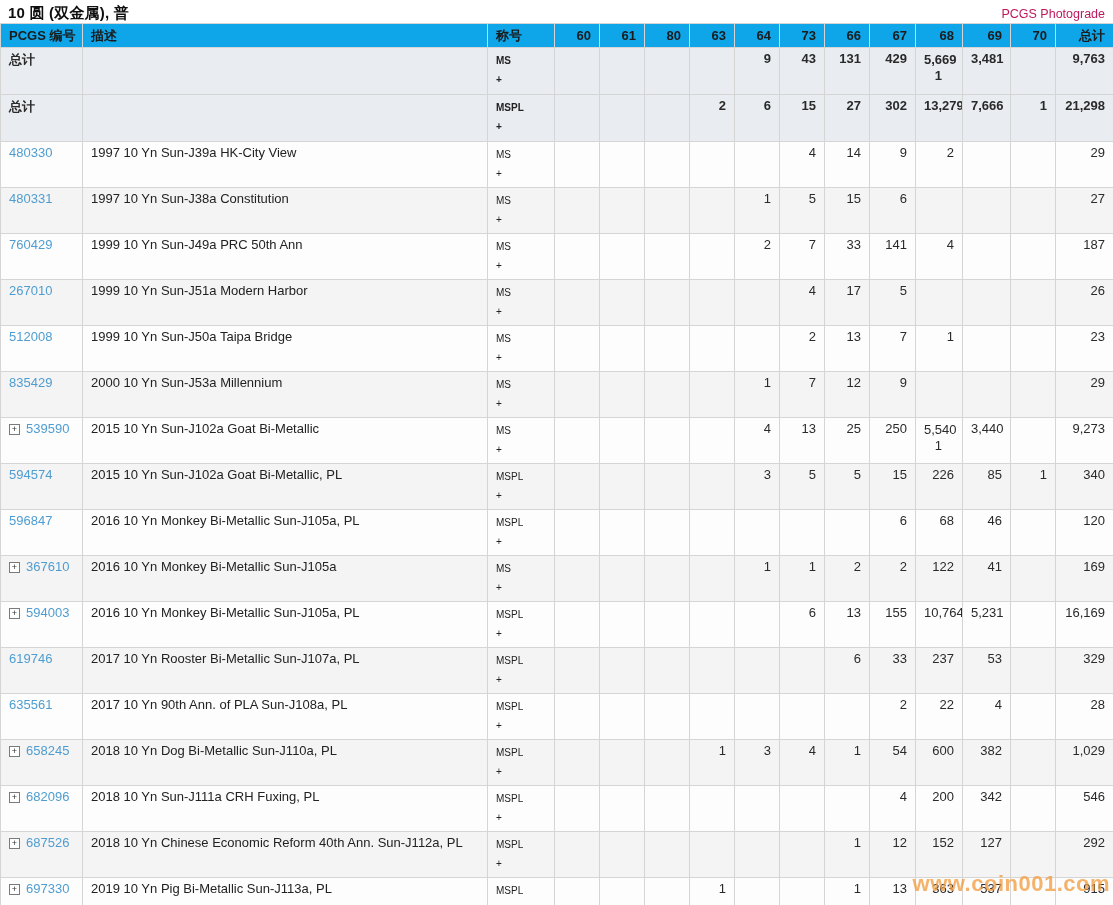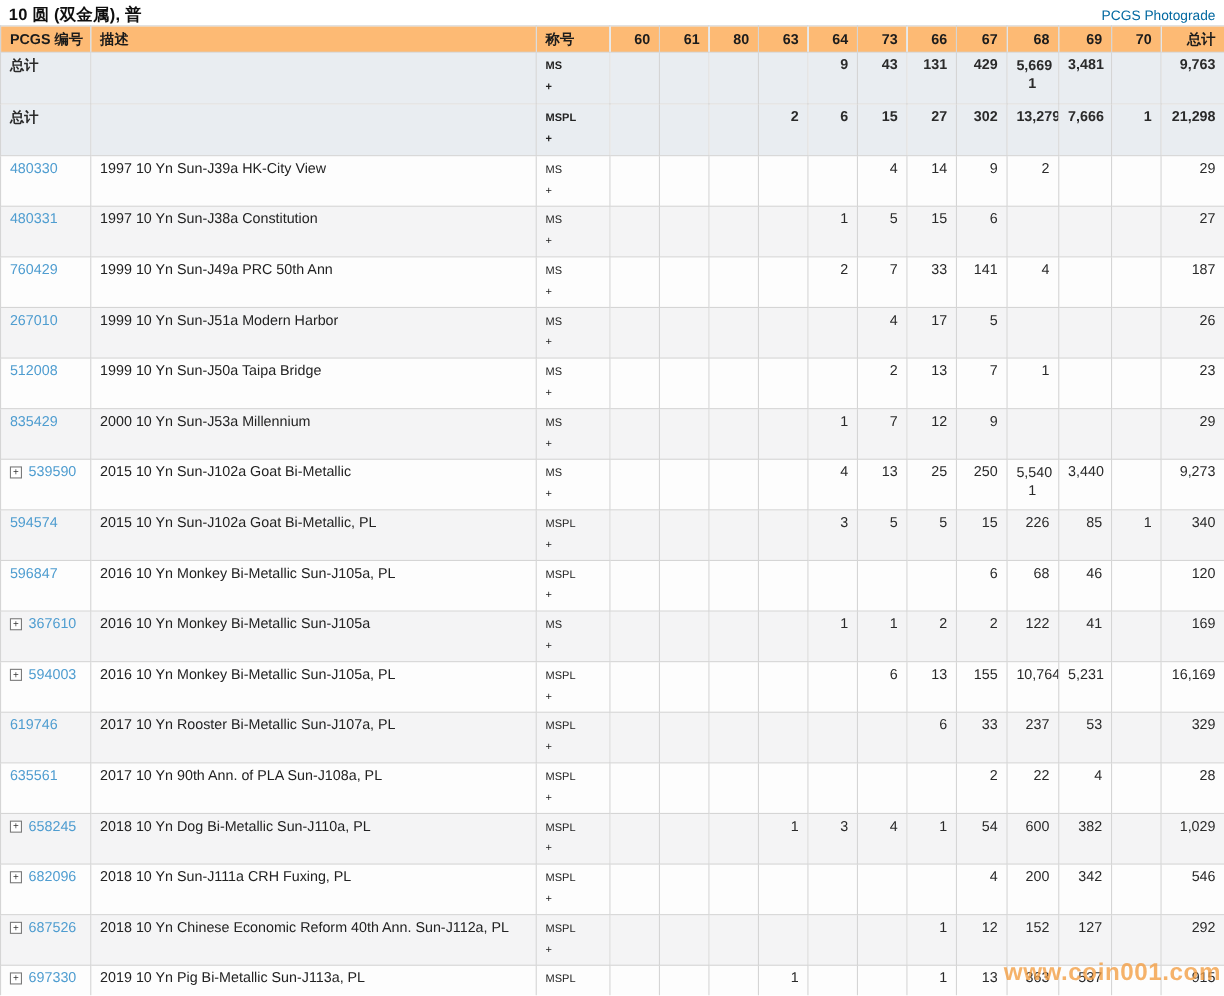--- a/index.html
+++ b/index.html
@@ -1,22 +1,22 @@
 <!DOCTYPE html>
 <html><head>
 <meta charset="utf-8">
 <style>
   html,body{margin:0;padding:0;background:#fff;font-family:"Liberation Sans",sans-serif;color:#222;}
   .page{position:relative;width:1113px;height:905px;overflow:hidden;background:#fff;}
   .topbar{display:flex;justify-content:space-between;align-items:center;padding:4px 8px 0 8px;height:23px;box-sizing:border-box;}
   .title{font-size:15px;font-weight:bold;color:#0f0f0f;letter-spacing:.2px;}
-  .pg-link{font-size:12.5px;color:#0369a1;text-decoration:none;cursor:pointer;}
+  .pg-link{font-size:12.5px;color:#be185d;text-decoration:none;cursor:pointer;}
   table{border-collapse:collapse;table-layout:fixed;width:1113px;font-size:13px;}
   th,td{border:1px solid #d5d5d5;padding:3px 8px;vertical-align:top;overflow:hidden;white-space:nowrap;box-sizing:content-box;}
-  thead th{font-weight:700;color:#1b1b1b;text-align:right;height:17px;line-height:17px;background:#fdba74;}
+  thead th{font-weight:700;color:#1b1b1b;text-align:right;height:17px;line-height:17px;background:#0ea5e9;}
   thead th.left{text-align:left;}
   tr.summary{background:#e9edf1;font-weight:700;}
   tr.summary td{height:40px;}
   tr.data td{height:39px;}
   tr.gray{background:#f4f4f5;}
   tr.white{background:#fdfdfd;}
   td.num{text-align:right;color:#2a2a2a;}
   td.idcell{color:#2a2a2a;}
   .id-link{color:#4f9dd0;cursor:pointer;}
   .expand{display:inline-block;width:9px;height:9px;border:1px solid #7a7a7a;font-size:9px;line-height:8px;text-align:center;color:#333;margin-right:6px;vertical-align:1px;cursor:pointer;background:#fff;}

